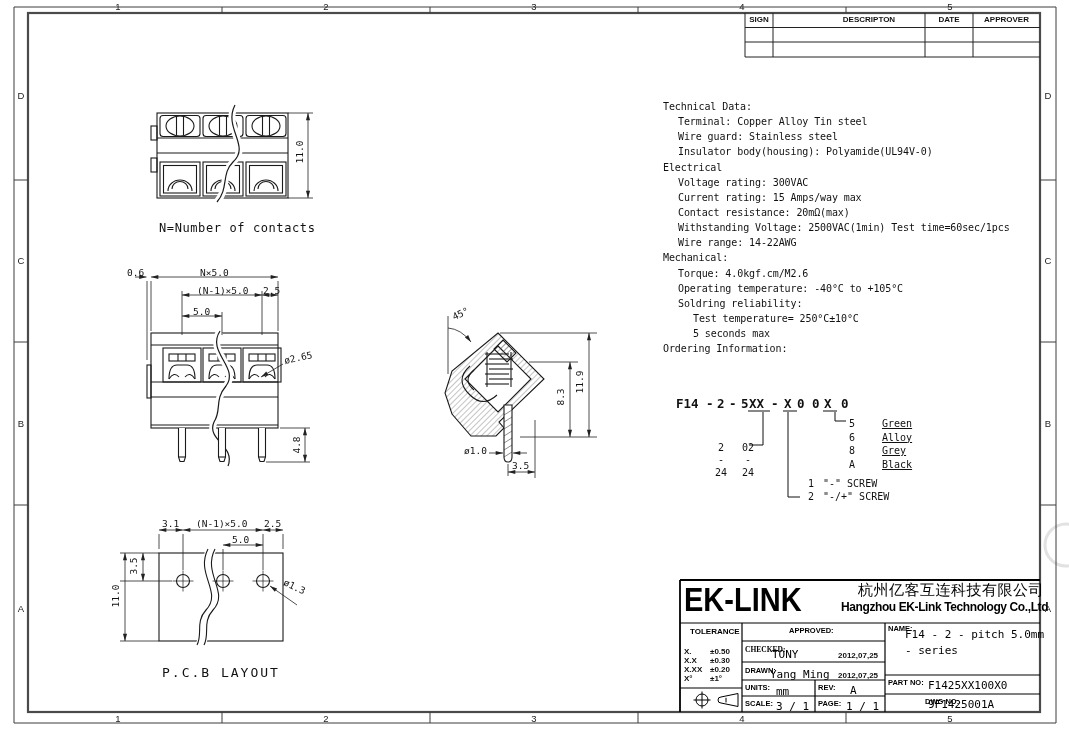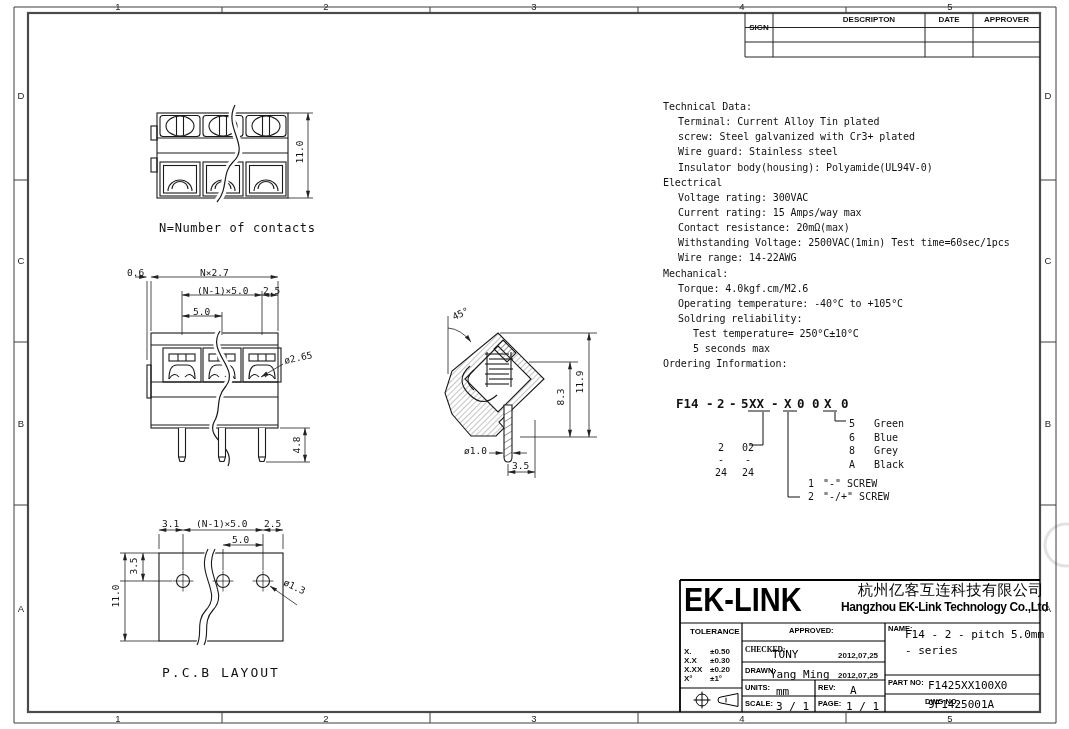--- a/index.html
+++ b/index.html
@@ -16,21 +16,21 @@
   .tech .ind1{padding-left:15px;}
   .tech .ind2{padding-left:30px;}
   .tok{position:absolute;top:396px;font:12.5px "DejaVu Sans Mono",monospace;font-weight:bold;}
   .qty{position:absolute;left:712px;top:436px;}
   .qty div{height:12.3px;white-space:pre;}
   .qty .qa{display:inline-block;width:18px;text-align:center;font:10px "DejaVu Sans Mono",monospace;}
   .qty .qb{display:inline-block;width:18px;text-align:center;margin-left:9px;font:10px "DejaVu Sans Mono",monospace;}
   .colors{position:absolute;left:846px;top:412px;}
   .colors div{height:13.6px;white-space:pre;}
   .colors .cnum{display:inline-block;width:12px;text-align:center;font:10px "DejaVu Sans Mono",monospace;}
-  .colors .cname{margin-left:16px;font:10px "DejaVu Sans Mono",monospace;}
+  .colors .cname{margin-left:24px;font:10px "DejaVu Sans Mono",monospace;text-decoration:underline;}
   .screws{position:absolute;left:806px;top:472px;}
   .screws div{height:13.2px;white-space:pre;}
   .screws .snum{display:inline-block;width:10px;text-align:center;font:10px "DejaVu Sans Mono",monospace;}
   .screws .stext{margin-left:7px;font:10px "DejaVu Sans Mono",monospace;}
   .tb-lbl{position:absolute;font:7.5px "Liberation Sans",sans-serif;font-weight:bold;color:#000;white-space:pre;}
   .tb-val{position:absolute;font:11px "DejaVu Sans Mono",monospace;color:#000;white-space:pre;}
   .tb-date{position:absolute;font:8px "Liberation Sans",sans-serif;font-weight:bold;}
   .tol{position:absolute;left:684px;top:639px;}
   .tol div{height:8.9px;white-space:pre;}
   .tol span{display:inline-block;font:8px "Liberation Sans",sans-serif;font-weight:bold;}
@@ -326,29 +326,28 @@
 <div class="zone" style="left:940px;top:713px;">5</div>
 <div class="zrow" style="left:14px;top:90px;">D</div>
 <div class="zrow" style="left:14px;top:255px;">C</div>
 <div class="zrow" style="left:14px;top:418px;">B</div>
 <div class="zrow" style="left:14px;top:603px;">A</div>
 <div class="zrow" style="left:1041px;top:90px;">D</div>
 <div class="zrow" style="left:1041px;top:255px;">C</div>
 <div class="zrow" style="left:1041px;top:418px;">B</div>
 <div class="zrow" style="left:1041px;top:603px;">A</div>
 
-<div class="rvhead" style="left:745px;width:28px;margin-top:8px;">SIGN</div>
+<div class="rvhead" style="left:745px;width:28px;">SIGN</div>
 <div class="rvhead" style="left:793px;width:152px;">DESCRIPTON</div>
 <div class="rvhead" style="left:925px;width:48px;">DATE</div>
 <div class="rvhead" style="left:973px;width:67px;">APPROVER</div>
 
 <div class="tech">
       <div class="note-line ind0">Technical Data:</div>
-      <div class="note-line ind1">Terminal: Current Alloy Tin plated</div>
-      <div class="note-line ind1">screw: Steel galvanized with Cr3+ plated</div>
+      <div class="note-line ind1">Terminal: Copper Alloy Tin steel</div>
       <div class="note-line ind1">Wire guard: Stainless steel</div>
       <div class="note-line ind1">Insulator body(housing): Polyamide(UL94V-0)</div>
       <div class="note-line ind0">Electrical</div>
       <div class="note-line ind1">Voltage rating: 300VAC</div>
       <div class="note-line ind1">Current rating: 15 Amps/way max</div>
       <div class="note-line ind1">Contact resistance: 20mΩ(max)</div>
       <div class="note-line ind1">Withstanding Voltage: 2500VAC(1min) Test time=60sec/1pcs</div>
       <div class="note-line ind1">Wire range: 14-22AWG</div>
       <div class="note-line ind0">Mechanical:</div>
       <div class="note-line ind1">Torque: 4.0kgf.cm/M2.6</div>
@@ -372,35 +371,35 @@
 <span class="tok" style="left:824px;">X</span>
 <span class="tok" style="left:841px;">0</span>
 
 <div class="qty">
       <div class="qrow"><span class="qa">2</span><span class="qb">02</span></div>
       <div class="qrow"><span class="qa">-</span><span class="qb">-</span></div>
       <div class="qrow"><span class="qa">24</span><span class="qb">24</span></div>
     </div>
 <div class="colors">
       <div class="crow"><span class="cnum">5</span><span class="cname">Green</span></div>
-      <div class="crow"><span class="cnum">6</span><span class="cname">Blue</span></div>
+      <div class="crow"><span class="cnum">6</span><span class="cname">Alloy</span></div>
       <div class="crow"><span class="cnum">8</span><span class="cname">Grey</span></div>
       <div class="crow"><span class="cnum">A</span><span class="cname">Black</span></div>
     </div>
 <div class="screws">
       <div class="srow"><span class="snum">1</span><span class="stext">"-" SCREW</span></div>
       <div class="srow"><span class="snum">2</span><span class="stext">"-/+" SCREW</span></div>
     </div>
 
 <div class="lbl caption" style="left:159px;top:221px;">N=Number of contacts</div>
 <div class="lbl caption" style="left:162px;top:665px;font-size:13px;letter-spacing:2px;">P.C.B LAYOUT</div>
 
 <div class="lbl dim rot" style="left:300px;top:152px;">11.0</div>
 <div class="lbl dim" style="left:127px;top:268px;">0.6</div>
-<div class="lbl dim" style="left:200px;top:268px;">N×2.7</div>
+<div class="lbl dim" style="left:200px;top:268px;">N×5.0</div>
 <div class="lbl dim" style="left:197px;top:286px;">(N-1)×5.0</div>
 <div class="lbl dim" style="left:263px;top:286px;">2.5</div>
 <div class="lbl dim" style="left:193px;top:307px;">5.0</div>
 <div class="lbl dim" style="left:284px;top:353px;transform:rotate(-12deg);">ø2.65</div>
 <div class="lbl dim rot" style="left:297px;top:445px;">4.8</div>
 <div class="lbl dim" style="left:452px;top:309px;transform:rotate(-25deg);">45°</div>
 <div class="lbl dim rot" style="left:561px;top:397px;">8.3</div>
 <div class="lbl dim rot" style="left:580px;top:382px;">11.9</div>
 <div class="lbl dim" style="left:464px;top:446px;">ø1.0</div>
 <div class="lbl dim" style="left:512px;top:461px;">3.5</div>

